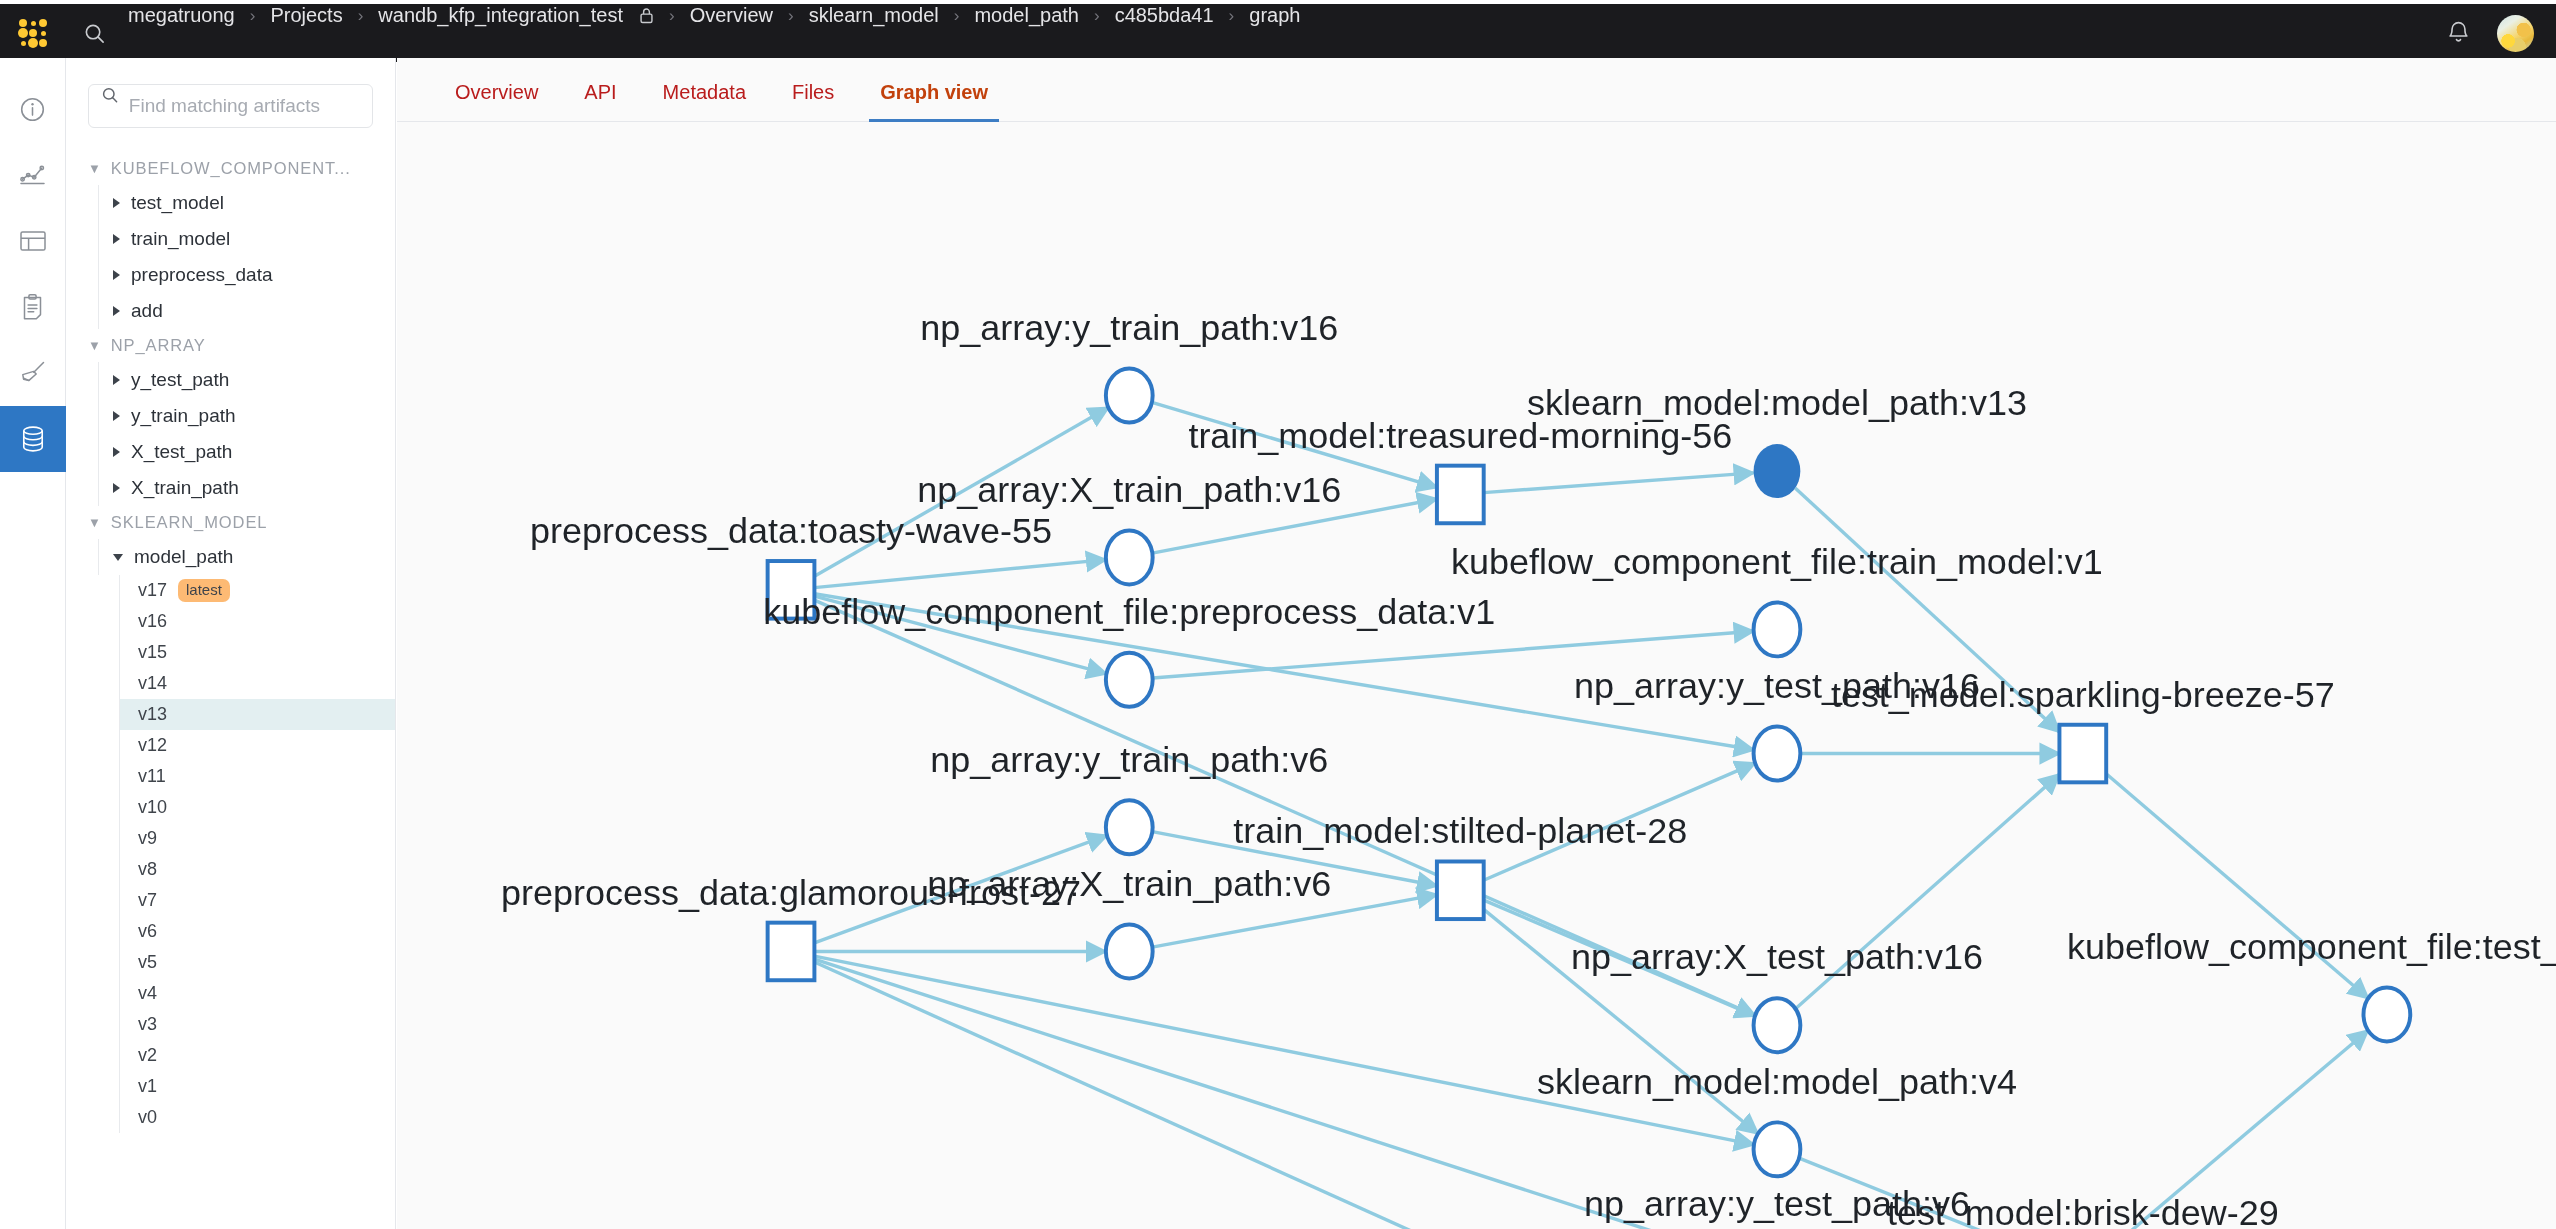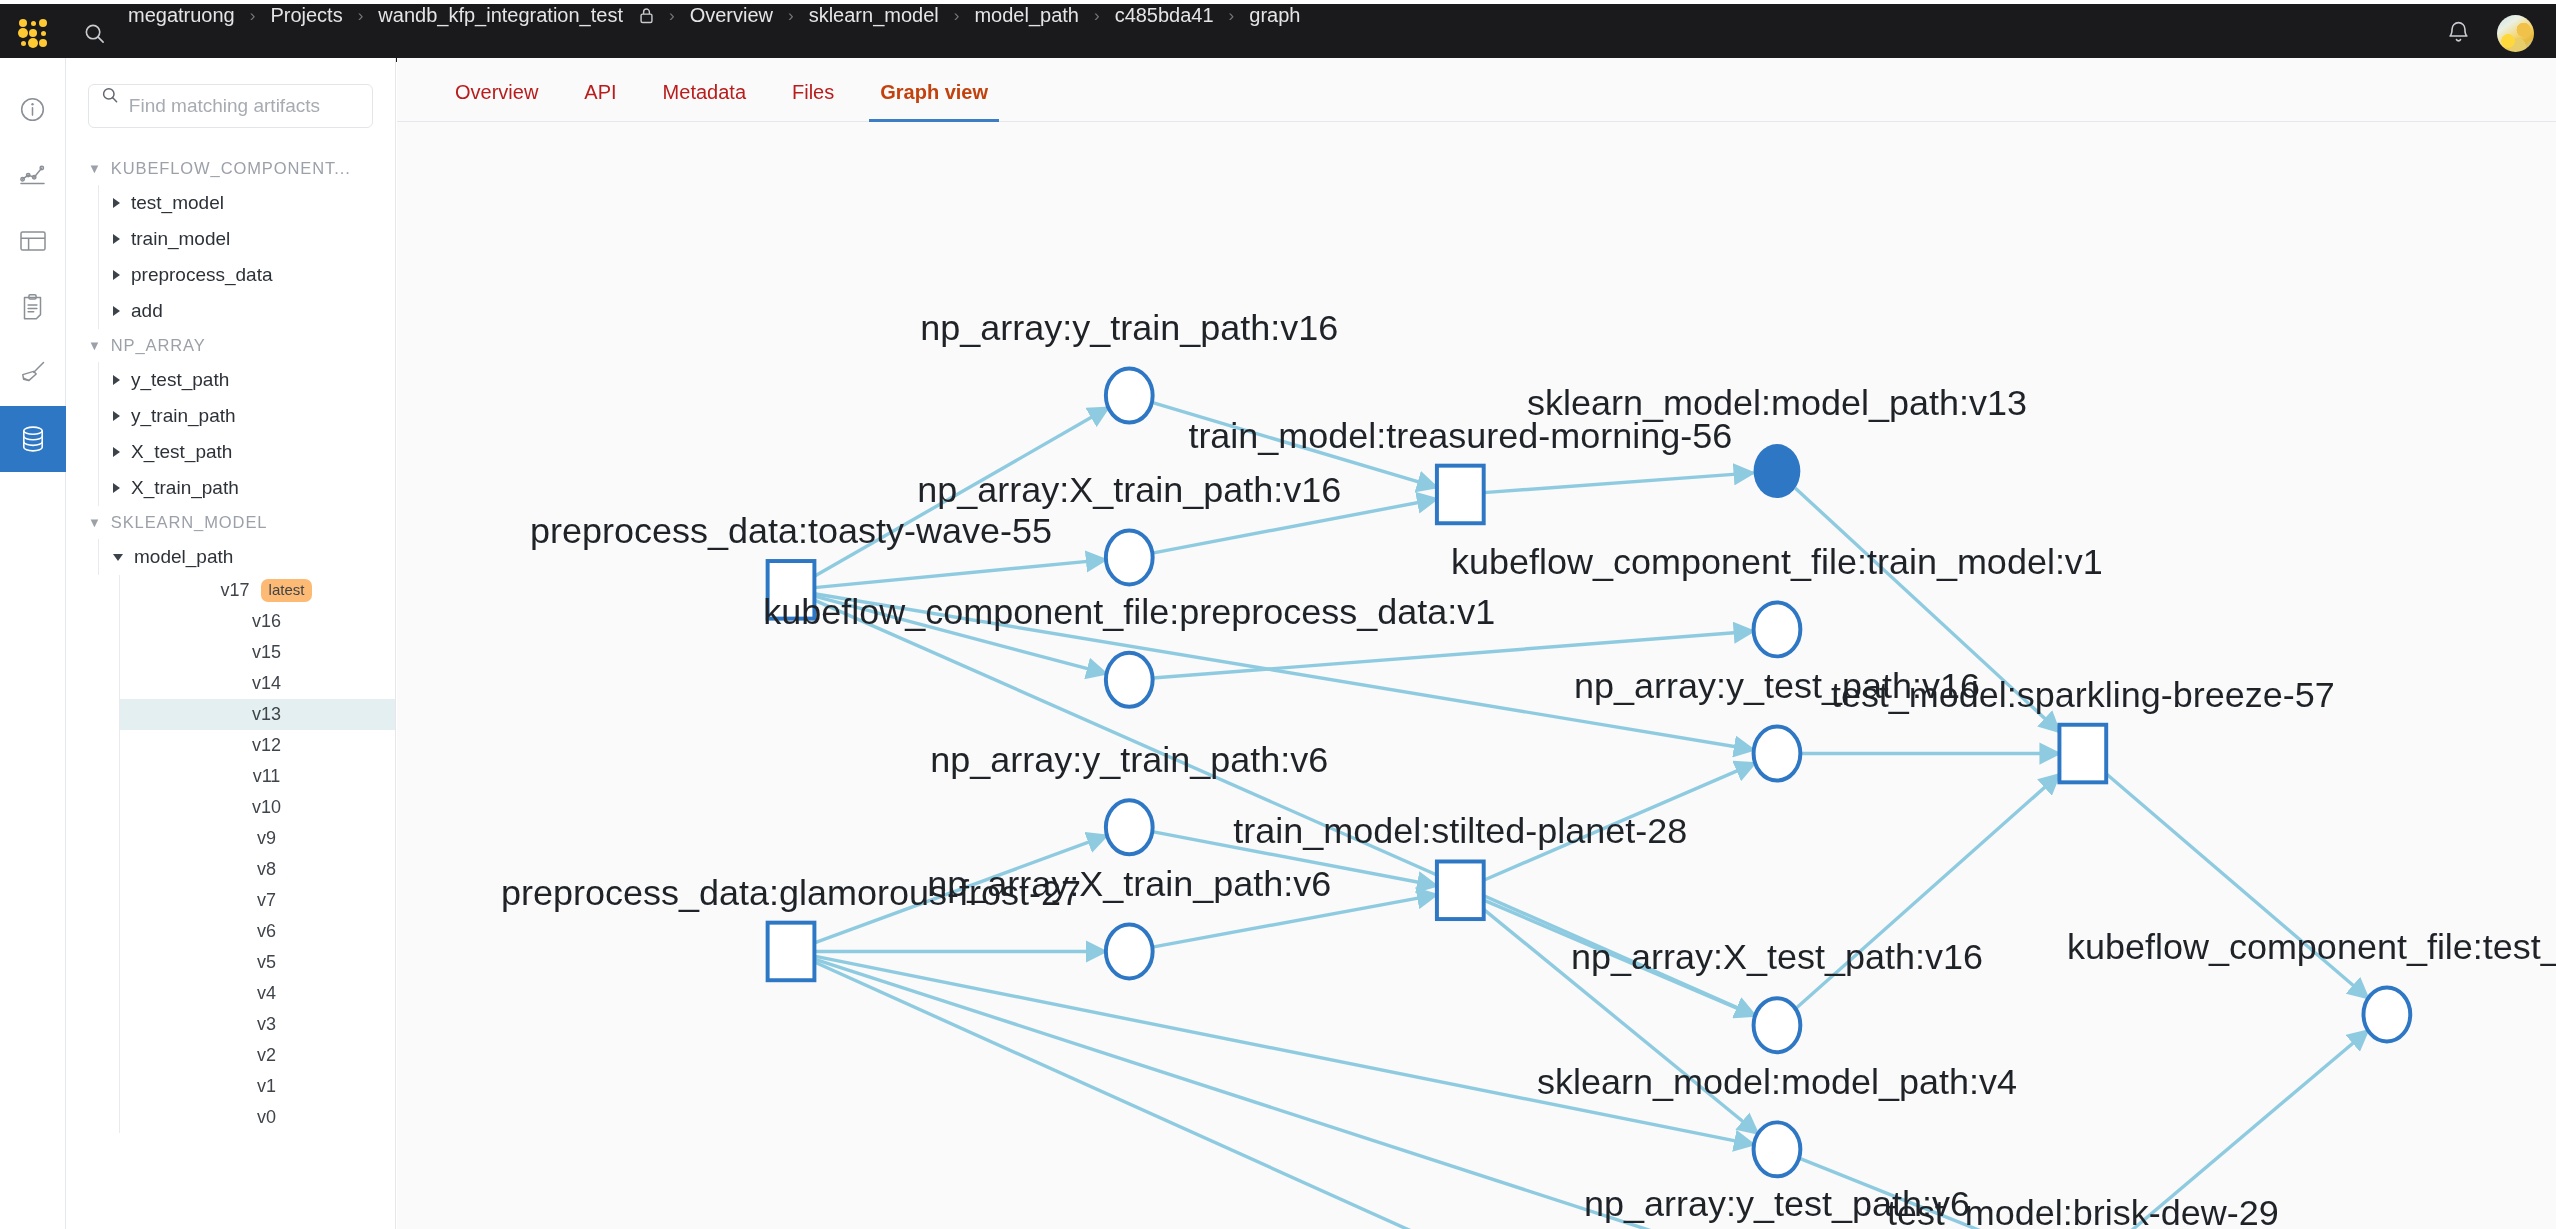--- a/index.html
+++ b/index.html
@@ -71,21 +71,21 @@
   .tree-item {
     display: flex; align-items: center; gap: 11px; padding: 7px 0 7px 14px;
     font-size: 19px; color: #2d3239;
   }
   .tri { width: 0; height: 0; border-left: 7px solid #3d434b; border-top: 5px solid transparent; border-bottom: 5px solid transparent; flex: none; }
   .tri.open { border-left: 5px solid transparent; border-right: 5px solid transparent; border-top: 7px solid #3d434b; border-bottom: 0; }
   .chev { color: #9ca1a9; font-size: 13px; line-height: 1; }
   .ver-body { margin-left: 53px; border-left: 1px solid #e8eaed; }
   .ver {
     display: flex; align-items: center; gap: 11px; font-size: 18px; color: #3f444b;
-    padding: 5px 0 5px 18px; height: 31px; justify-content: center;
+    padding: 5px 0 5px 18px; height: 31px;
   }
   .ver.sel { background: #e3eff1; }
   .badge {
     background: #fdba74; color: #3f444b; font-size: 15px; border-radius: 7px;
     padding: 2px 8px; line-height: 1.25;
   }
   
   .main {
     position: absolute; top: 58px; left: 397px; width: 2159px; height: 1171px;
     background: #fafafa;

